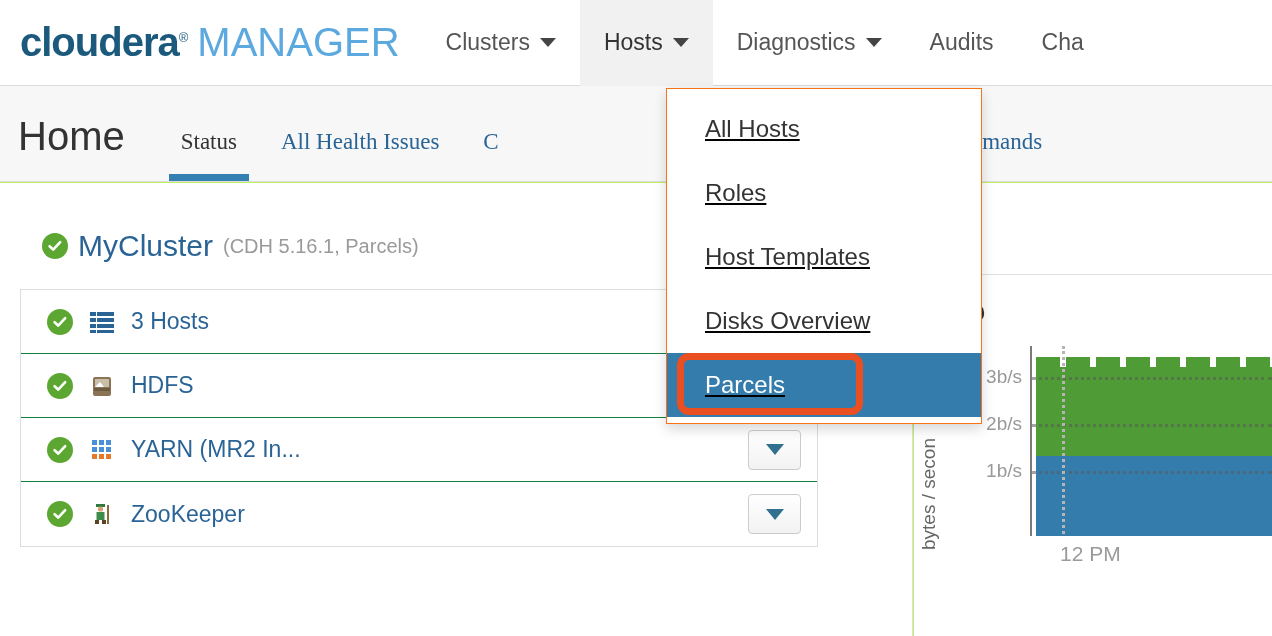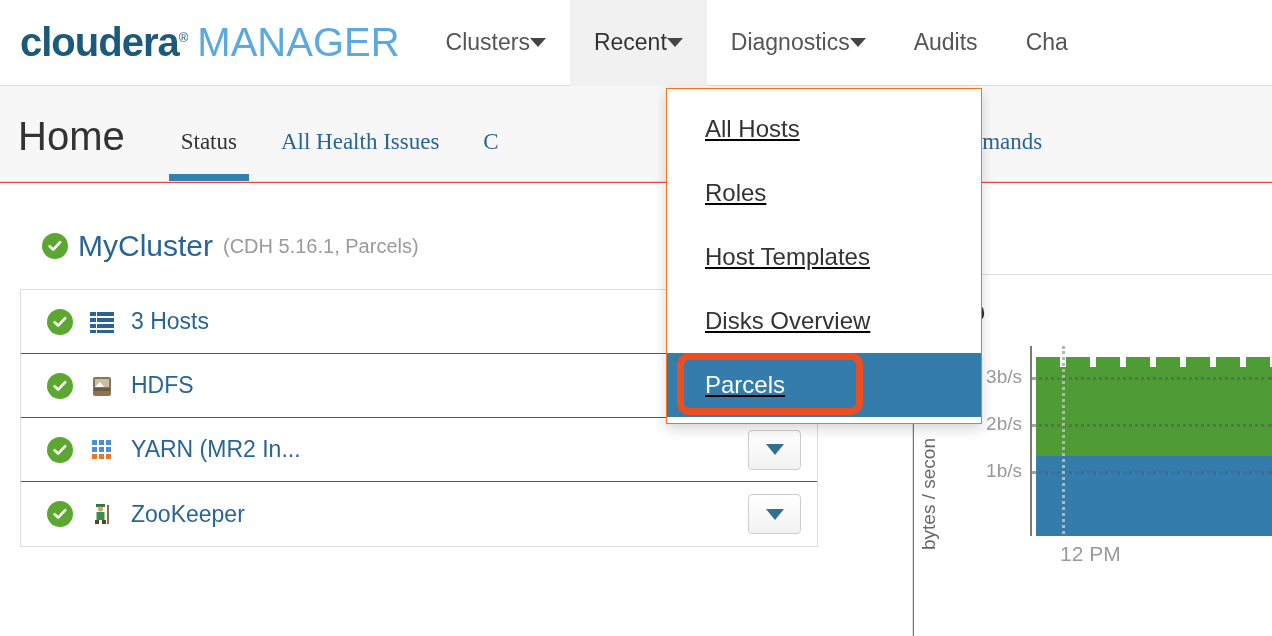--- a/index.html
+++ b/index.html
@@ -2,21 +2,21 @@
 <html><head>
 <meta charset="utf-8">
 <style>
   * { box-sizing: border-box; margin: 0; padding: 0; }
   html, body {
     width: 1272px; height: 636px;
     font-family: "Liberation Sans", sans-serif;
     background: #ffffff;
     overflow: hidden;
   }
-  #app { position: relative; width: 1272px; height: 636px; background:#ef4444; }
+  #app { position: relative; width: 1272px; height: 636px; background:#bef264; }
 
   
   .topnav {
     position: absolute; left:0; top:0; width:1272px; height:86px;
     background:#ffffff; border-bottom:1px solid #dcdcdc;
     display:flex; align-items:center;
   }
   .brand {
     display:flex; align-items:baseline; margin-left:20px; margin-right:22px;
     white-space:nowrap;
@@ -25,21 +25,21 @@
     font-size:40px; font-weight:bold; color:#1B5A7D; letter-spacing:-1px;
     font-family:"Liberation Sans", sans-serif;
   }
   .brand .reg { font-size:13px; color:#1B5A7D; position:relative; top:-14px; }
   .brand .b2 {
     font-size:40px; color:#5BA9DE; letter-spacing:0px; margin-left:9px;
     font-family:"Liberation Sans", sans-serif;
   }
   .navitems { display:flex; align-items:stretch; height:86px; }
   .navitem {
-    display:flex; align-items:center; 
+    display:flex; align-items:center; gap:10px;
     padding:0 24px; height:86px; color:#555; font-size:23px;
     white-space:nowrap; cursor:pointer;
   }
   .navitem.active { background:#f1f1f1; color:#333; }
   .caret {
     width:0; height:0; border-left:8px solid transparent;
     border-right:8px solid transparent; border-top:9px solid #444;
     display:inline-block;
   }
 
@@ -182,21 +182,21 @@
       <span class="reg">®</span>
       <span class="b2">MANAGER</span>
     </div>
 
     <div class="navitems">
       <div class="navitem">
         <span>Clusters</span>
         <span class="caret"></span>
       </div>
       <div class="navitem active">
-        <span>Recent</span>
+        <span>Hosts</span>
         <span class="caret"></span>
       </div>
       <div class="navitem">
         <span>Diagnostics</span>
         <span class="caret"></span>
       </div>
       <div class="navitem">
         <span>Audits</span>
       </div>
       <div class="navitem">

